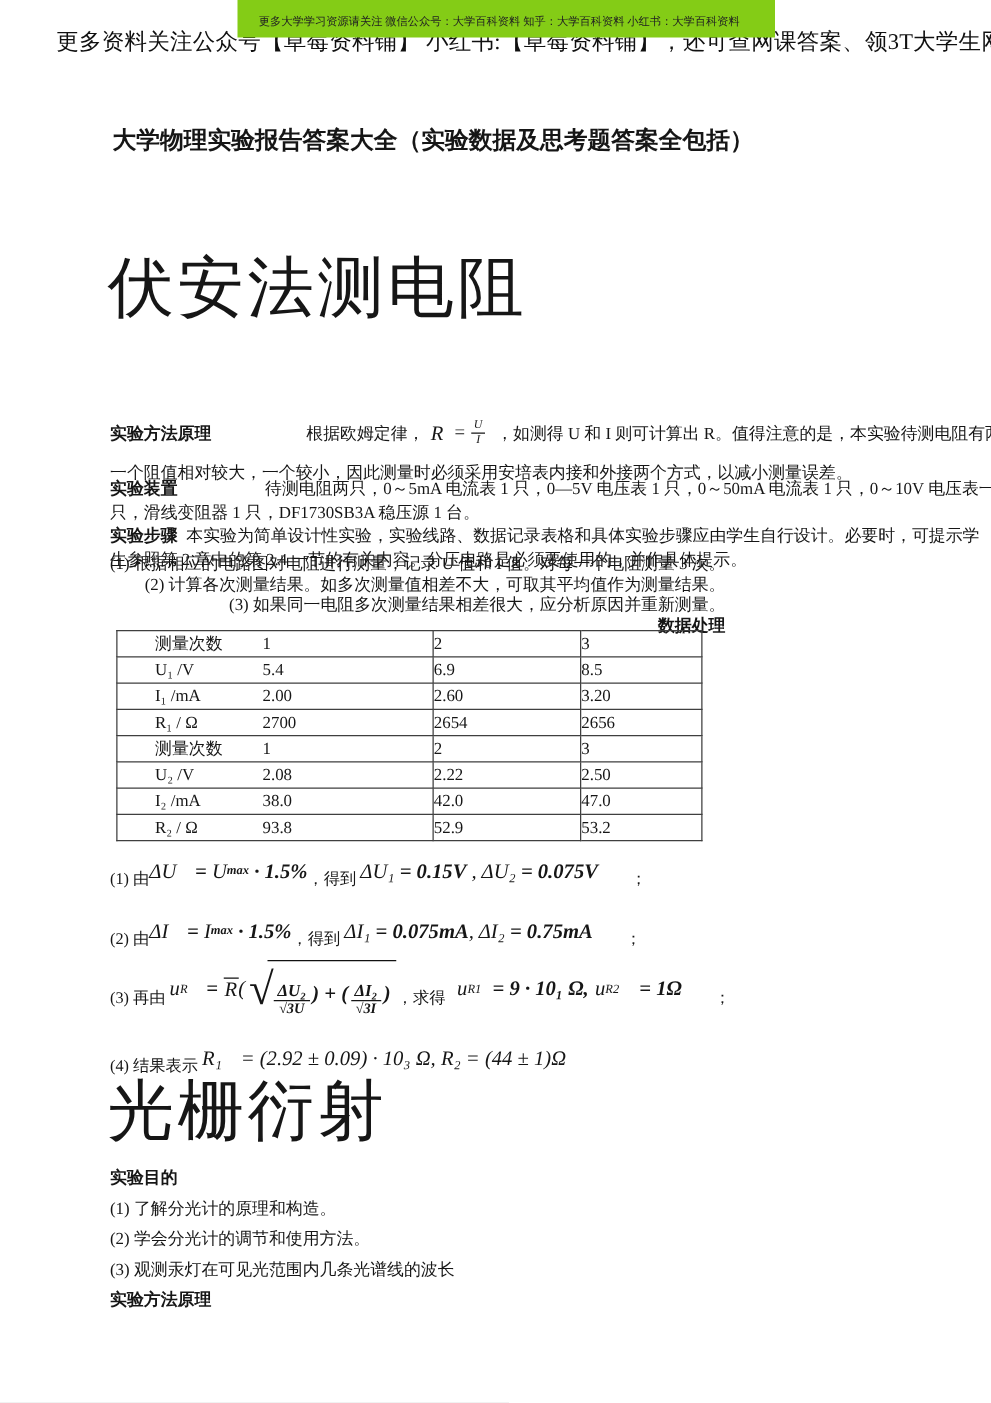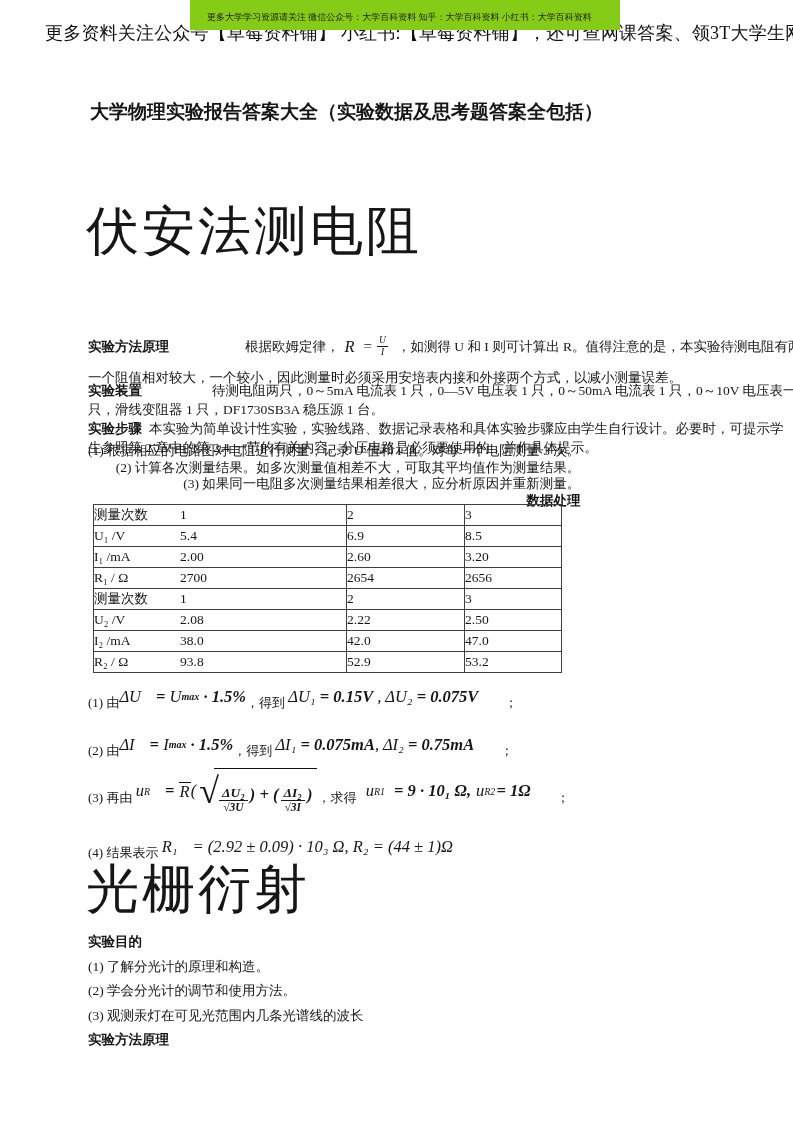--- a/index.html
+++ b/index.html
@@ -37,21 +37,21 @@
 
   #device{top:381px;}
   .dlabel{display:inline-block;width:124px;}
   .slabel{margin-right:7px;}
   #items{top:443px;line-height:16.5px;text-align:right;}
 
   
   .dtable{position:absolute;left:93px;top:504px;border-collapse:collapse;font-size:13.5px;}
   .dtable td{border:1px solid #3f3f3f;height:20px;padding:0;vertical-align:middle;}
   .td1{width:252px;padding-left:6px;}
-  .td1 .lbl{display:inline-block;width:86px;}
+  .td1 .lbl{display:inline-block;width:86px;margin-left:30px;}
   .td2{width:117px;padding-left:9px;}
   .td3{width:96px;padding-left:9px;}
 
   
   .formula{position:absolute;left:88px;display:flex;align-items:center;font-size:13px;}
   .formula span, .formula sub{white-space:pre;}
   .f-no{font-size:13px;margin-top:13px;}
   .m{font-family:"Liberation Serif",serif;font-style:italic;font-size:16.5px;}
   .mb{font-weight:700;}
   .msub{font-size:10px;font-style:italic;}
@@ -62,21 +62,21 @@
   #f3{top:764px;height:54px;}
   #f4{top:831px;}
   .overbar{border-top:1.4px solid #111;display:inline-block;line-height:1.05;padding:0 1px;}
   .sqrt-sym{font-size:36px;font-style:normal;line-height:.85;margin:0 -5px 0 3px;font-weight:400;}
   .vinc{display:inline-flex;align-items:flex-start;border-top:1.5px solid #111;padding:16px 5px 0 3px;font-weight:bold;}
   .vfrac{display:inline-flex;flex-direction:column;align-items:center;line-height:1.15;
          font-style:italic;margin:0 2px;}
   .vfrac .fn{border-bottom:1px solid #161616;padding:0 3px;font-size:13.5px;}
   .vfrac .fd{font-size:11.5px;}
   .r1v{margin:0 5px 0 9px;}
-  .r2v{margin-left:1px;}
+  .r2v{margin-left:16px;}
   .ru{margin-left:6px;}
 
   #sec2body{top:930px;line-height:24.6px;}
 </style>
 </head>
 <body>
 
 <div class="page">
 
   <div class="hdr-big">更多资料关注公众号【草莓资料铺】 小红书:【草莓资料铺】，还可查网课答案、领3T大学生网课</div>

